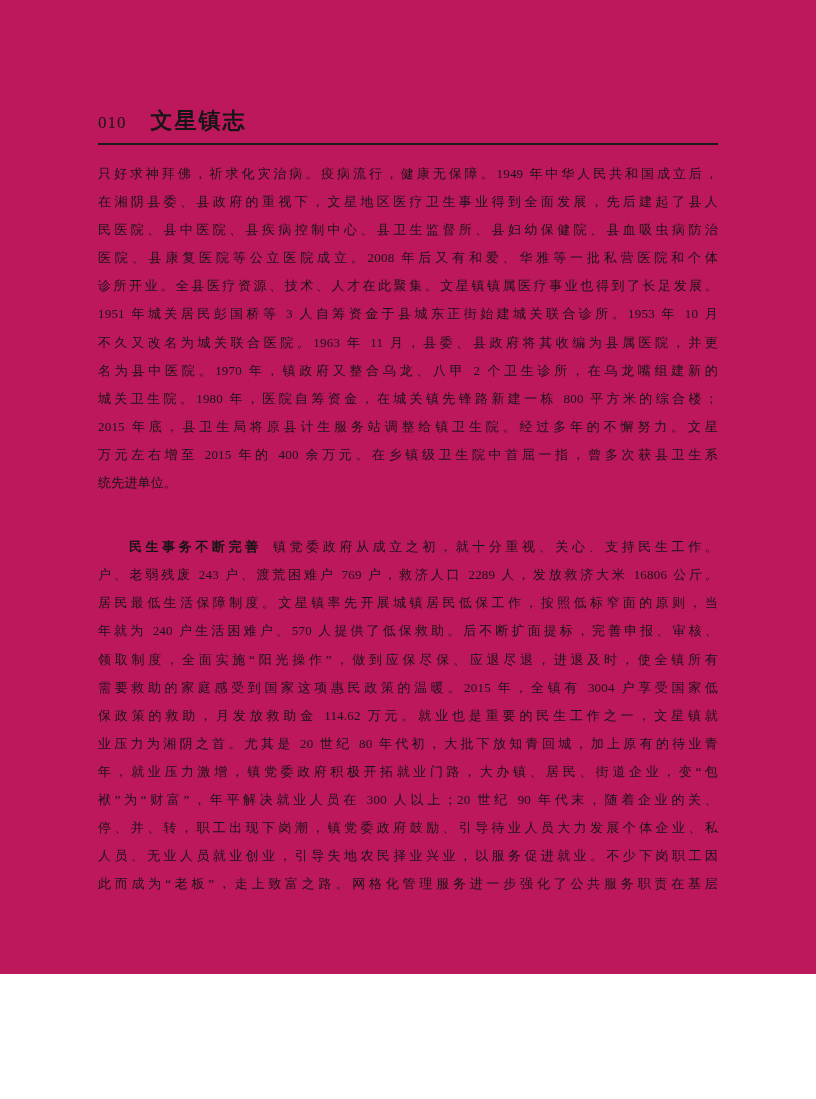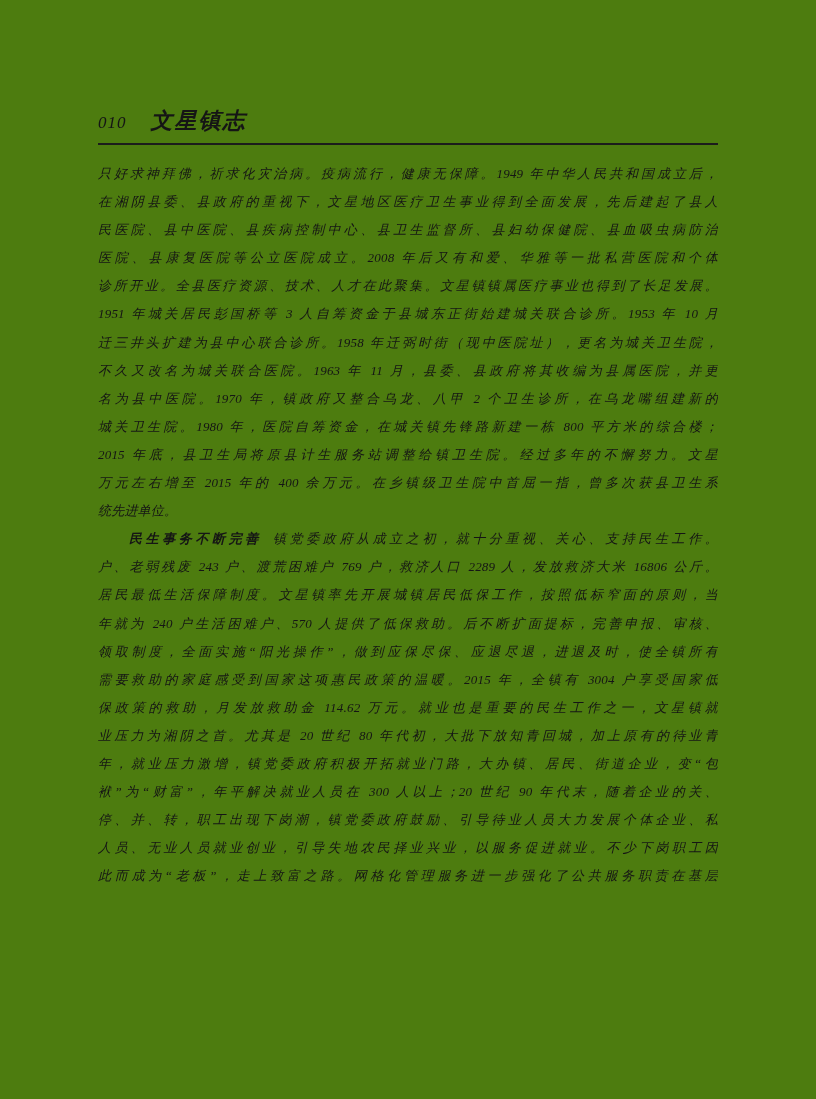--- a/index.html
+++ b/index.html
@@ -1,24 +1,23 @@
 <!DOCTYPE html>
 <html><head>
 <meta charset="utf-8">
 <style>
   * { box-sizing: border-box; margin: 0; padding: 0; }
   html, body { width: 816px; background: #ffffff; }
   body { font-family: "Liberation Serif", serif; color: #151515; }
   .page {
     position: relative;
     width: 816px;
-    height: 1099px;
-    background: #4d7c0f;
+    height: 974px;
+    background: #be185d;
     overflow: hidden;
-    font-style: italic;
   }
   .content {
     position: absolute;
     left: 98px;
     top: 106px;
     width: 620px;
   }
   .header {
     display: flex;
     align-items: baseline;
@@ -41,21 +40,21 @@
   .line {
     height: 28.1px;
     line-height: 28.1px;
     font-size: 13px;
     text-align: justify;
     text-align-last: justify;
     overflow: hidden;
     letter-spacing: 0.2px;
   }
   .line.short { text-align-last: left; }
-  .line.indent { padding-left: 31px; }
+  .line.indent { padding-left: 31px; margin-top: 36px; }
   .lead {
     font-family: "Liberation Sans", sans-serif;
     font-weight: 700;
     margin-right: 0.85em;
   }
 </style>
 </head>
 <body>
 
 <div class="page">
@@ -64,21 +63,20 @@
       <span class="page-num">010</span>
       <span class="book-title">文星镇志</span>
     </div>
     <div class="body-text">
         <div class="line">只好求神拜佛，祈求化灾治病。疫病流行，健康无保障。1949 年中华人民共和国成立后，</div>
         <div class="line">在湘阴县委、县政府的重视下，文星地区医疗卫生事业得到全面发展，先后建起了县人</div>
         <div class="line">民医院、县中医院、县疾病控制中心、县卫生监督所、县妇幼保健院、县血吸虫病防治</div>
         <div class="line">医院、县康复医院等公立医院成立。2008 年后又有和爱、华雅等一批私营医院和个体</div>
         <div class="line">诊所开业。全县医疗资源、技术、人才在此聚集。文星镇镇属医疗事业也得到了长足发展。</div>
         <div class="line">1951 年城关居民彭国桥等 3 人自筹资金于县城东正街始建城关联合诊所。1953 年 10 月</div>
-        <div class="line">迁三井头扩建为县中心联合诊所。1958 年迁弼时街（现中医院址），更名为城关卫生院，</div>
         <div class="line">不久又改名为城关联合医院。1963 年 11 月，县委、县政府将其收编为县属医院，并更</div>
         <div class="line">名为县中医院。1970 年，镇政府又整合乌龙、八甲 2 个卫生诊所，在乌龙嘴组建新的</div>
         <div class="line">城关卫生院。1980 年，医院自筹资金，在城关镇先锋路新建一栋 800 平方米的综合楼；</div>
         <div class="line">2015 年底，县卫生局将原县计生服务站调整给镇卫生院。经过多年的不懈努力。文星</div>
         <div class="line">万元左右增至 2015 年的 400 余万元。在乡镇级卫生院中首屈一指，曾多次获县卫生系</div>
         <div class="line short">统先进单位。</div>
         <div class="line indent"><span class="lead">民生事务不断完善</span>镇党委政府从成立之初，就十分重视、关心、支持民生工作。</div>
         <div class="line">户、老弱残废 243 户、渡荒困难户 769 户，救济人口 2289 人，发放救济大米 16806 公斤。</div>
         <div class="line">居民最低生活保障制度。文星镇率先开展城镇居民低保工作，按照低标窄面的原则，当</div>
         <div class="line">年就为 240 户生活困难户、570 人提供了低保救助。后不断扩面提标，完善申报、审核、</div>

